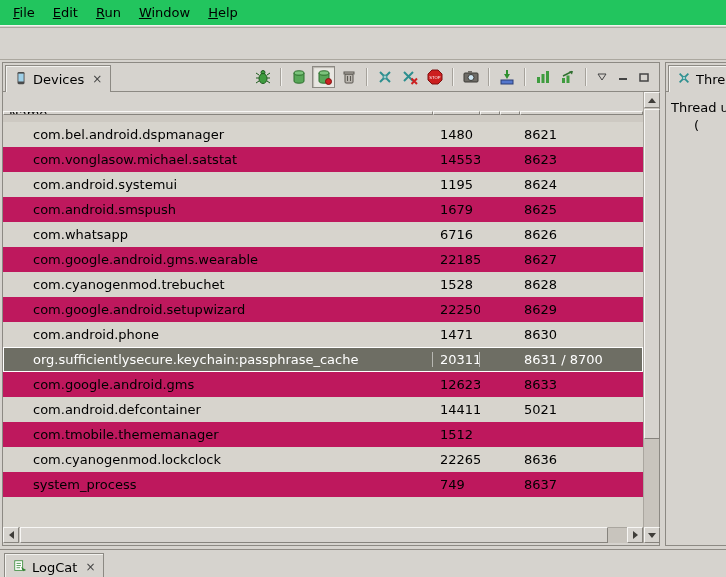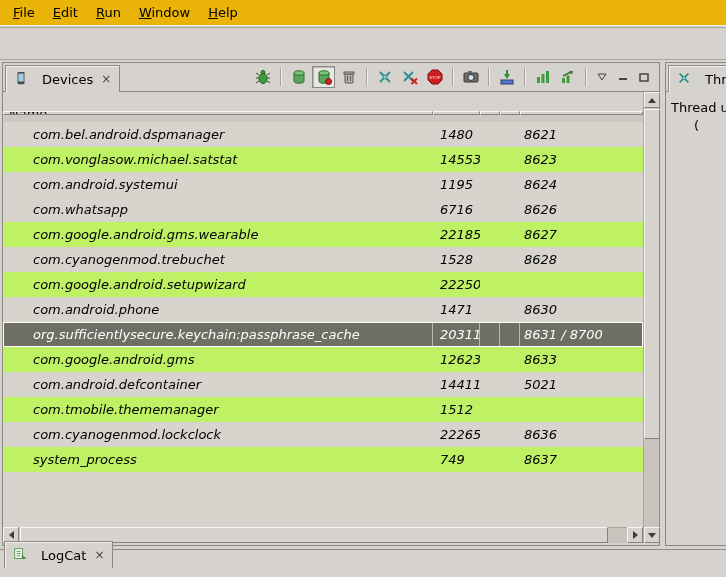--- a/index.html
+++ b/index.html
@@ -6,49 +6,49 @@
   html,body { width:726px; height:577px; overflow:hidden; }
   body {
     font-family:"DejaVu Sans","Liberation Sans",sans-serif;
     font-size:13px; color:#000; background:#d6d3ce;
   }
   #window { position:relative; width:726px; height:577px; background:#d6d3ce; overflow:hidden; }
 
   
   .menubar {
     position:absolute; left:0; top:0; width:726px; height:26px;
-    background:#eab308; border-bottom:1px solid #f3f2ef;
+    background:#22c55e; border-bottom:1px solid #f3f2ef;
     display:flex; align-items:center; padding-left:4px;
   }
   .menu-item { padding:3px 9px; cursor:default; white-space:nowrap; }
   .menu-item u { text-decoration:underline; }
 
   .top-toolbar {
     position:absolute; left:0; top:27px; width:726px; height:33px;
     background:#d6d3ce; border-top:1px solid #aba79f; border-bottom:1px solid #aba79f;
   }
 
   
   .panel { position:absolute; background:#d6d3ce; border:1px solid #8c8983; }
   #devices-panel { left:2px; top:62px; width:658px; height:484px; }
   #threads-panel { left:665px; top:62px; width:61px; height:484px; overflow:hidden; border-left:1px solid #8c8983; border-top:1px solid #8c8983; border-right:none; border-bottom:1px solid #8c8983; }
-  #bottom-bar { left:0; top:549px; width:726px; height:18px; border:none; border-top:1px solid #8f8b85; background:#d6d3ce; padding:2px 12px 0 2px; display:flex; align-items:flex-end; }
+  #bottom-bar { left:0; top:549px; width:726px; height:18px; border:none; border-top:1px solid #8f8b85; background:#d6d3ce; padding:2px 12px 0 2px; display:flex; align-items:flex-start; }
 
   
   .tab-row {
     position:relative; height:29px; background:#d6d3ce;
     border-bottom:1px solid #8c8983; display:flex; align-items:flex-end;
   }
   .tab {
     display:flex; align-items:center; gap:5px; height:27px; padding:0 8px;
     background:#d6d3ce; border:1px solid #8c8983; border-bottom:none;
     box-shadow: inset 0 1px 0 #f2f1ee, inset 1px 0 0 #f2f1ee;
     position:relative; top:1px; margin-left:2px; white-space:nowrap; cursor:default;
   }
-  .tab-label { white-space:nowrap;margin-left:9px; }
+  .tab-label { white-space:nowrap; }
   .tab-close { font-size:12px; color:#444; margin-left:3px; cursor:default; }
 
   
   .devices-toolbar { position:absolute; right:6px; top:3px; display:flex; align-items:center; gap:2px; }
   .tbtn {
     width:23px; height:22px; background:transparent; border:1px solid transparent;
     display:flex; align-items:center; justify-content:center; padding:0; cursor:default;
   }
   .tbtn.pressed { background:#e9e7e2; border:1px solid #8c8983; box-shadow:inset 1px 1px 1px #b9b5ae; }
   .tsep { width:1px; height:18px; background:#a6a29b; margin:0 4px; box-shadow:1px 0 0 #f0efec; }
@@ -61,26 +61,26 @@
     border-top:1px solid #f7f6f4; border-left:1px solid #f7f6f4;
     border-right:1px solid #86837d; border-bottom:1px solid #86837d;
     overflow:hidden; white-space:nowrap;margin-top:19px;
   }
   .hcell.hname { width:430px; }
   .hcell.hc2 { width:47px; }
   .hcell.hc3 { width:20px; }
   .hcell.hc4 { width:20px; }
   .hcell.hc5 { flex:1; }
 
-  .table-body { position:absolute; left:0; top:52px; width:640px; height:412px; overflow:hidden; background:#d7d4cd;font-style:italic; }
+  .table-body { position:absolute; left:0; top:52px; width:640px; height:412px; overflow:hidden; background:#d7d4cd; }
   .partial-strip { height:7px; background:#cdc9c2; }
   .trow { display:flex; height:25px; align-items:stretch; cursor:default; }
   .trow.even { background:#d7d4cd; }
-  .trow.odd  { background:#bef264; }
-  .trow.selected { background:#6e6e64; color:#fff; box-shadow: inset 0 0 0 1px #ffffff; }
+  .trow.odd  { background:#be185d; }
+  .trow.selected { background:#6e6e64; color:#fff; box-shadow: inset 0 0 0 1px #ffffff; align-items: center; }
   .cell { display:flex; align-items:center; overflow:hidden; white-space:nowrap; }
   .cell.cname { width:430px; padding-left:30px; }
   .cell.cpid  { width:47px;  padding-left:7px; }
   .cell.cc3   { width:20px; }
   .cell.cc4   { width:20px; }
   .cell.cport { flex:1; padding-left:4px; }
   .trow.selected .cell.cname,
   .trow.selected .cell.cpid,
   .trow.selected .cell.cc3,
   .trow.selected .cell.cc4 { border-right:1px solid rgba(255,255,255,0.5); }
@@ -262,20 +262,27 @@
     <div class="cell cc4"></div>
     <div class="cell cport">8623</div>
   </div>
           <div class="trow even">
     <div class="cell cname">com.android.systemui</div>
     <div class="cell cpid">1195</div>
     <div class="cell cc3"></div>
     <div class="cell cc4"></div>
     <div class="cell cport">8624</div>
   </div>
+          <div class="trow odd">
+    <div class="cell cname">com.android.smspush</div>
+    <div class="cell cpid">1679</div>
+    <div class="cell cc3"></div>
+    <div class="cell cc4"></div>
+    <div class="cell cport">8625</div>
+  </div>
           <div class="trow even">
     <div class="cell cname">com.whatsapp</div>
     <div class="cell cpid">6716</div>
     <div class="cell cc3"></div>
     <div class="cell cc4"></div>
     <div class="cell cport">8626</div>
   </div>
           <div class="trow odd">
     <div class="cell cname">com.google.android.gms.wearable</div>
     <div class="cell cpid">22185</div>
@@ -288,20 +295,21 @@
     <div class="cell cpid">1528</div>
     <div class="cell cc3"></div>
     <div class="cell cc4"></div>
     <div class="cell cport">8628</div>
   </div>
           <div class="trow odd">
     <div class="cell cname">com.google.android.setupwizard</div>
     <div class="cell cpid">22250</div>
     <div class="cell cc3"></div>
     <div class="cell cc4"></div>
+    <div class="cell cport">8629</div>
   </div>
           <div class="trow even">
     <div class="cell cname">com.android.phone</div>
     <div class="cell cpid">1471</div>
     <div class="cell cc3"></div>
     <div class="cell cc4"></div>
     <div class="cell cport">8630</div>
   </div>
           <div class="trow odd selected">
     <div class="cell cname">org.sufficientlysecure.keychain:passphrase_cache</div>

